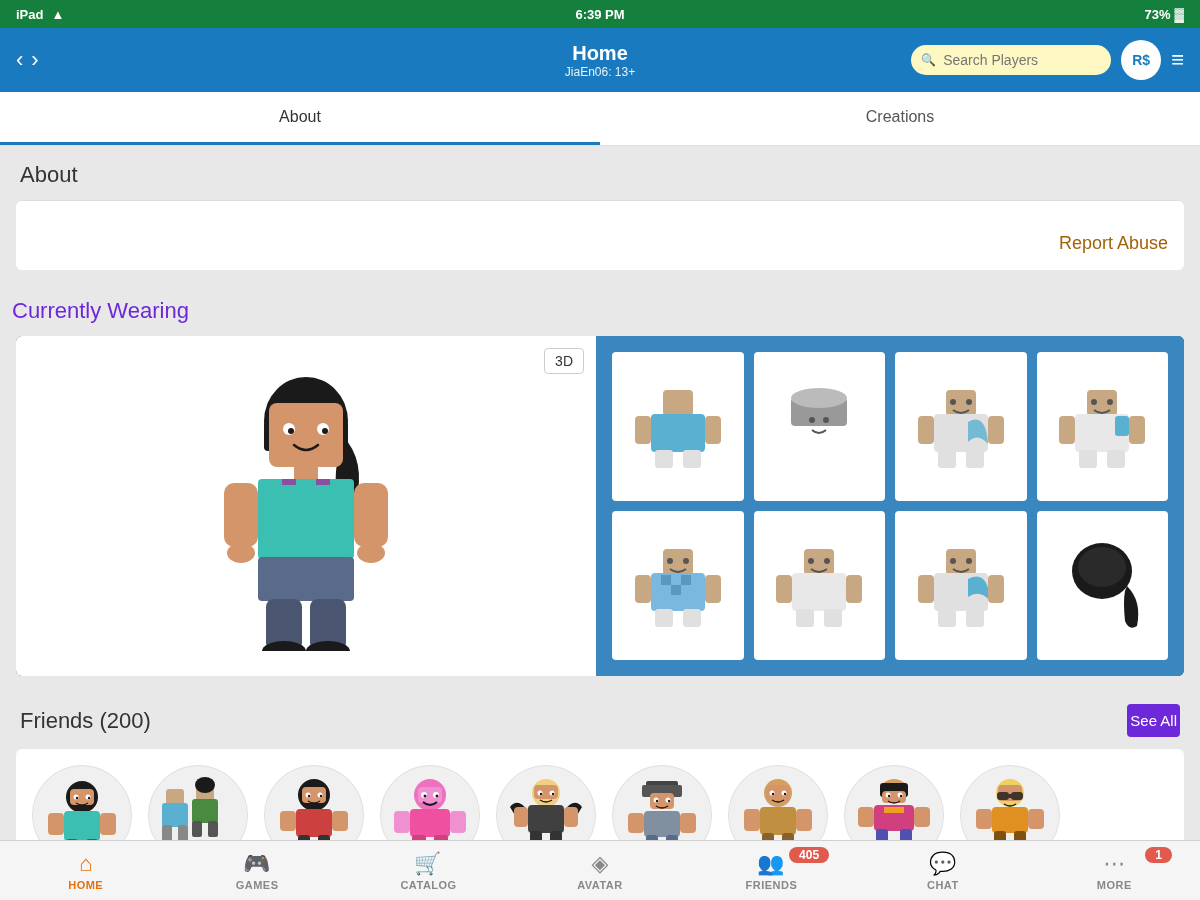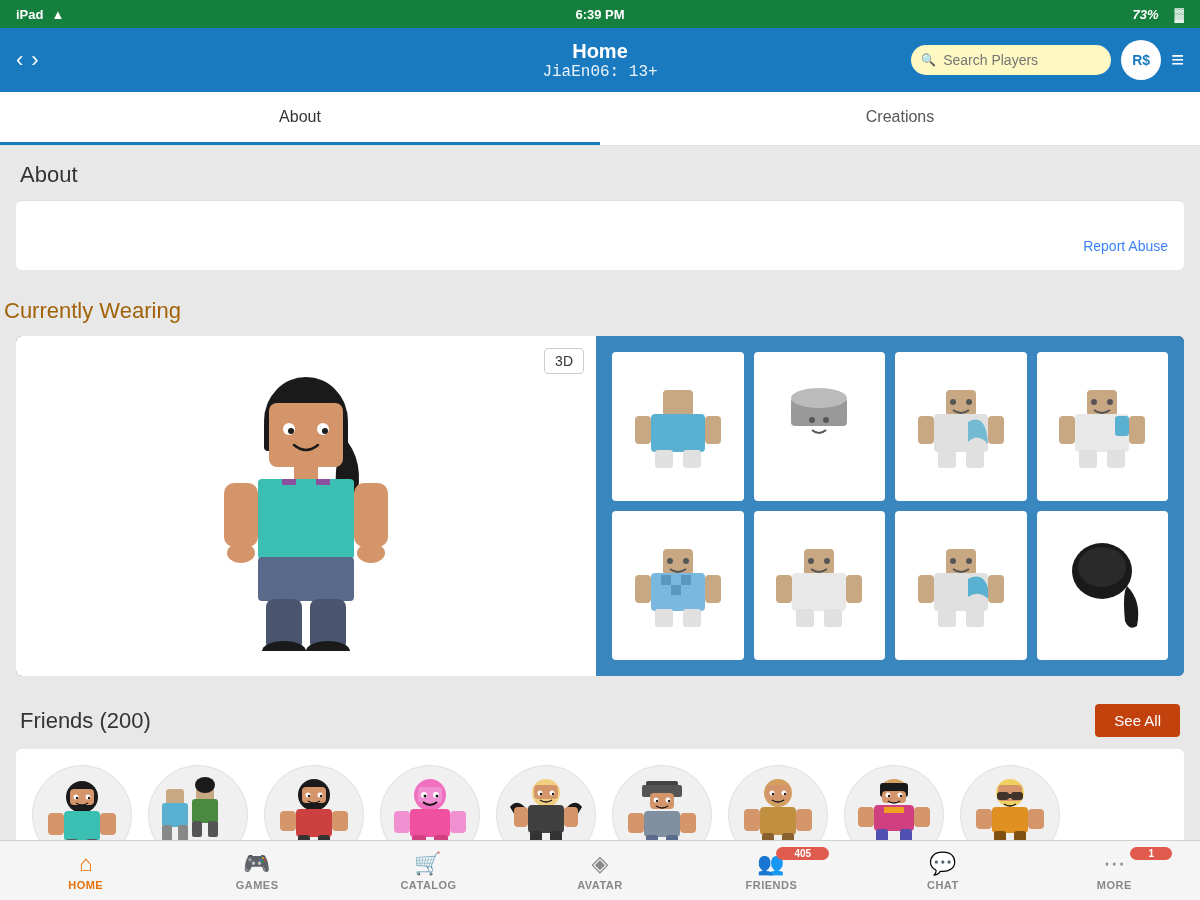--- a/index.html
+++ b/index.html
@@ -12,21 +12,21 @@
       display: flex;
       justify-content: space-between;
       align-items: center;
       padding: 4px 16px;
       height: 28px;
       font-size: 13px;
       font-weight: 600;
     }
     .status-left { display: flex; align-items: center; gap: 8px; }
     .status-center { position: absolute; left: 50%; transform: translateX(-50%); font-weight: 600; }
-    .status-right { display: flex; align-items: center; gap: 16px; font-style: italic; }
+    .status-right { display: flex; align-items: center; gap: 4px; }
 
     
     .nav-bar {
       background: #1a7abf;
       display: flex;
       align-items: center;
       padding: 8px 16px;
       height: 64px;
       gap: 12px;
     }
@@ -41,21 +41,21 @@
       line-height: 1;
     }
     .nav-title-container {
       position: absolute;
       left: 50%;
       transform: translateX(-50%);
       text-align: center;
       color: white;
     }
     .nav-title { font-size: 20px; font-weight: 600; line-height: 1.2; }
-    .nav-subtitle { font-size: 16px; opacity: 0.9; font-family: Liberation Mono, monospace; }
+    .nav-subtitle { font-size: 12px; opacity: 0.9; }
     .nav-right { margin-left: auto; display: flex; align-items: center; gap: 10px; }
     .search-box {
       background: #fef9c3;
       border: none;
       border-radius: 18px;
       padding: 7px 14px 7px 32px;
       font-size: 14px;
       width: 200px;
       position: relative;
       outline: none;
@@ -134,31 +134,31 @@
       margin: 0 16px 16px;
       border-radius: 6px;
       padding: 16px;
       min-height: 70px;
       display: flex;
       justify-content: flex-end;
       align-items: flex-end;
       border-top: 1px solid #ddd;
     }
     .report-abuse {
-      color: #3b82f6;
-      font-size: 14px;
+      color: #a16207;
+      font-size: 18px;
       cursor: pointer;
     }
 
     
     .section-heading {
       font-size: 22px;
       font-weight: 400;
-      color: #a16207;
-      padding: 12px 4px 12px;
+      color: #6d28d9;
+      padding: 12px 12px 12px;
     }
     .wearing-container {
       display: flex;
       margin: 0 16px 16px;
       background: #0c4a6e;
       border-radius: 6px;
       overflow: hidden;
     }
     .avatar-panel {
       flex: 0 0 580px;
@@ -210,25 +210,25 @@
       align-items: center;
       padding: 12px 20px 12px;
       gap: 9px;
     }
     .friends-title {
       font-size: 22px;
       font-weight: 400;
       color: #333;
     }
     .see-all-btn {
-      background: #c2410c;
+      background: #6d28d9;
       color: white;
       border: none;
       border-radius: 4px;
-      padding: 8px 19px;
+      padding: 8px 3px;
       font-size: 15px;
       cursor: pointer;
     }
     .friends-row {
       background: white;
       margin: 0 16px;
       border-radius: 6px;
       display: flex;
       gap: 16px;
       padding: 16px;
@@ -272,23 +272,23 @@
     .nav-item.active .nav-label { color: #e8700a; }
     .nav-icon { font-size: 22px; color: #888; }
     .nav-label { font-size: 11px; color: #888; font-weight: 600; letter-spacing: 0.5px; }
     .badge {
       position: absolute;
       top: 6px;
       right: 28px;
       background: #e05a4e;
       color: white;
       border-radius: 10px;
-      font-size: 10px;
+      font-size: 12px;
       font-weight: 700;
-      padding: 1px 18px;
+      padding: 1px 10px;
       min-width: 18px;
       text-align: center;
       margin-left: 35px;
     }
   </style>
 </head>
 <body>
 
 <div class="status-bar">
   <div class="status-left">

